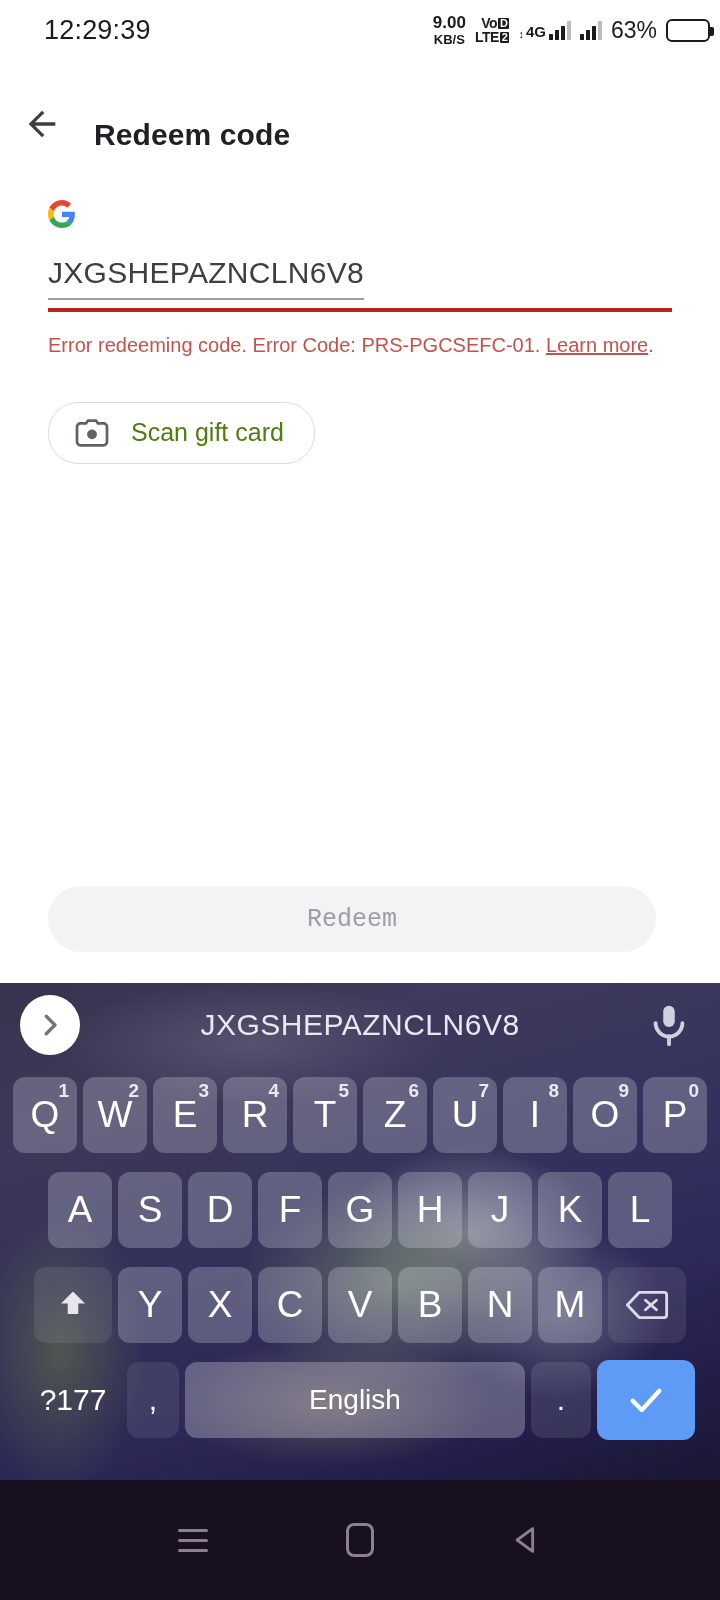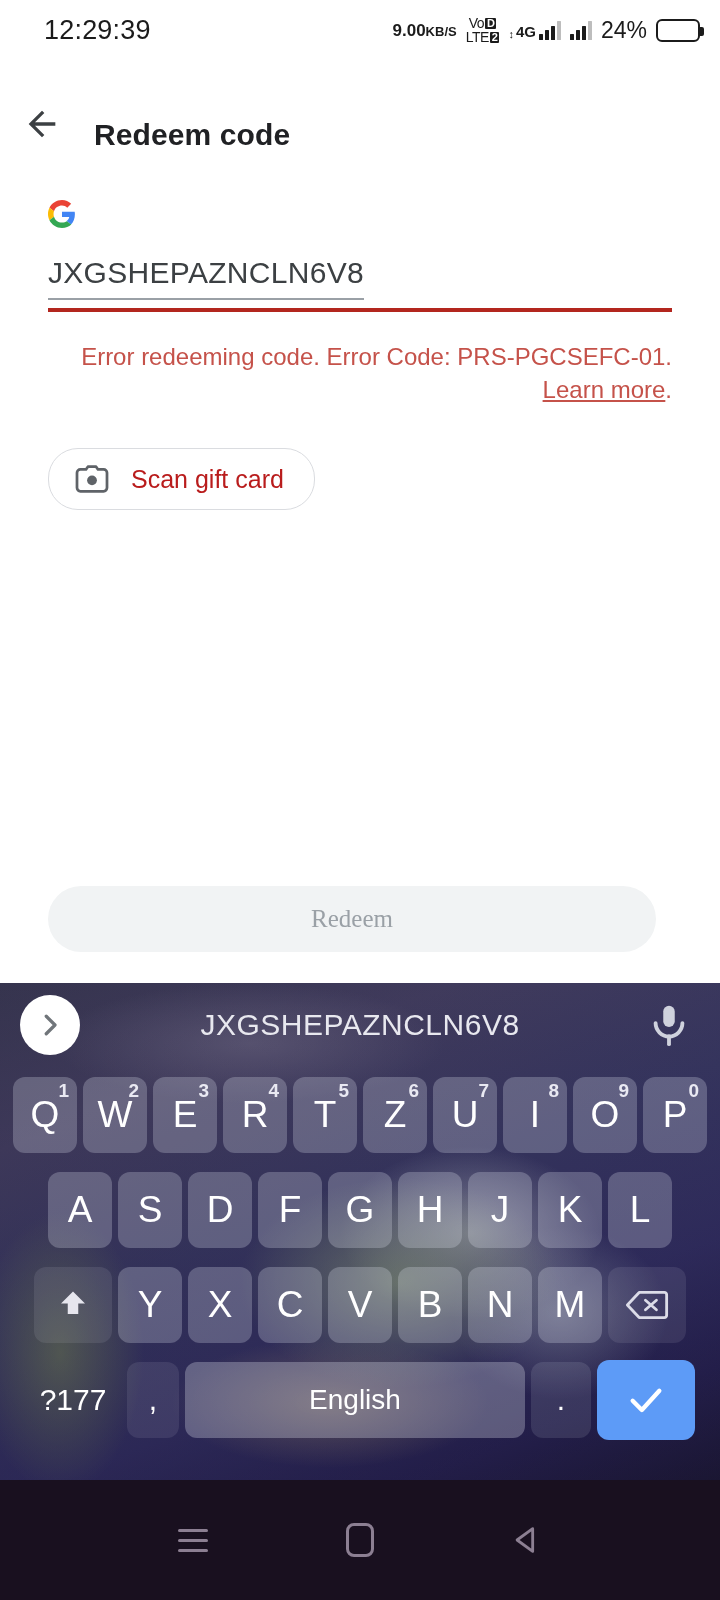--- a/index.html
+++ b/index.html
@@ -8,29 +8,29 @@
     font-family:"Liberation Sans", sans-serif;
     background:#ffffff;
     overflow:hidden;
     position:relative;
   }
 
   
   .statusbar{
     height:60px; width:100%;
     display:flex; align-items:center; justify-content:space-between;
-    padding:0 20px 0 44px;
+    padding:0 10px 0 44px;
     color:#1b1b1b;
   }
   .status-clock{ font-size:27px; letter-spacing:.2px; }
   .status-right{ display:flex; align-items:center; gap:9px; }
-  .netspeed{ display:flex; flex-direction:row; align-items:center; line-height:1;text-align:center; }
+  .netspeed{ display:flex; flex-direction:column; align-items:center; line-height:1;text-align:center; }
   .netspeed .v{ font-size:17px; font-weight:700; }
   .netspeed .u{ font-size:13px; font-weight:700; margin-top:2px; }
-  .volte{ display:flex; flex-direction:column; align-items:center; line-height:1; font-weight:400; }
+  .volte{ display:flex; flex-direction:column; align-items:flex-end; line-height:1; font-weight:700; }
   .volte .a,.volte .b{ font-size:14px; letter-spacing:-.5px; display:flex; align-items:center; }
   .volte .sq{ background:#1b1b1b; color:#fff; padding:0 2px; margin-left:1px; border-radius:1px; font-size:11px;}
   .sig-group{ display:flex; align-items:flex-end; gap:2px; }
   .g4{ font-size:15px; font-weight:700; margin-right:1px; }
   .updown{ font-size:11px; font-weight:700; }
   .bars{ display:flex; align-items:flex-end; gap:2px; height:20px; }
   .bars i{ width:4px; background:#1b1b1b; display:block; border-radius:.5px;}
   .bars i:nth-child(1){height:6px}
   .bars i:nth-child(2){height:10px}
   .bars i:nth-child(3){height:14px}
@@ -59,43 +59,43 @@
 
   .code-field{ margin-top:28px; position:relative; }
   .code-value{
     font-size:30px; color:#3c4043; letter-spacing:.3px;
     padding-bottom:8px; display:inline-block;
     border-bottom:2px solid #9aa0a6;
   }
   .field-underline{ height:4px; background:#b3261e; width:100%; margin-top:8px; }
 
   .error-text{
-    margin-top:28px; font-size:24px; line-height:1.38; color:#c5524a;text-align:right;
+    margin-top:20px; font-size:20px; line-height:1.38; color:#c5524a;
   }
   .error-text a{ color:#c5524a; text-decoration:underline; }
 
   .scan-btn{
     margin-top:42px; display:inline-flex; align-items:center;
     border:1.5px solid #dadce0; border-radius:30px;
     height:62px; padding:0 30px 0 26px; background:#fff;
   }
   .cam-icon{ width:34px; height:30px; flex:none; }
-  .scan-label{ font-size:25px; color:#b91c1c; margin-left:22px; }
+  .scan-label{ font-size:25px; color:#4d7c0f; margin-left:22px; }
 
   .terms{
     margin-top:44px; font-size:23px; line-height:1.45; color:#5f6368;
   }
   .terms a{ color:#5f6368; text-decoration:underline; }
 
   
   .redeem-wrap{ position:absolute; left:48px; right:64px; top:886px; }
   .redeem-btn{
     width:100%; height:66px; border-radius:33px; background:#f1f3f4;
     border:none; display:flex; align-items:center; justify-content:center;
-    font-family:Liberation Serif, serif;
+    font-family:Liberation Mono, monospace;
     font-size:25px; color:#9aa0a6;
   }
 
   
   .keyboard{
     position:absolute; left:0; top:983px; width:720px; height:497px;
     overflow:hidden;
   }
   .kb-bg{
     position:absolute; inset:0;
@@ -186,21 +186,21 @@
 
     <div class="sig-group">
       <span class="bars">
           <i></i>
           <i></i>
           <i></i>
           <i></i>
         </span>
     </div>
 
-    <span class="batt-pct">24%</span>
+    <span class="batt-pct">63%</span>
     <span class="batt"><span class="fill"></span></span>
   </div>
 </div>
 
 <div class="appbar">
   <div class="back-btn">
     <svg width="40" height="40" viewBox="0 0 24 24">
       <path d="M20 11H7.8l5.6-5.6L12 4l-8 8 8 8 1.4-1.4L7.8 13H20z" fill="#3c4043"></path>
     </svg>
   </div>

